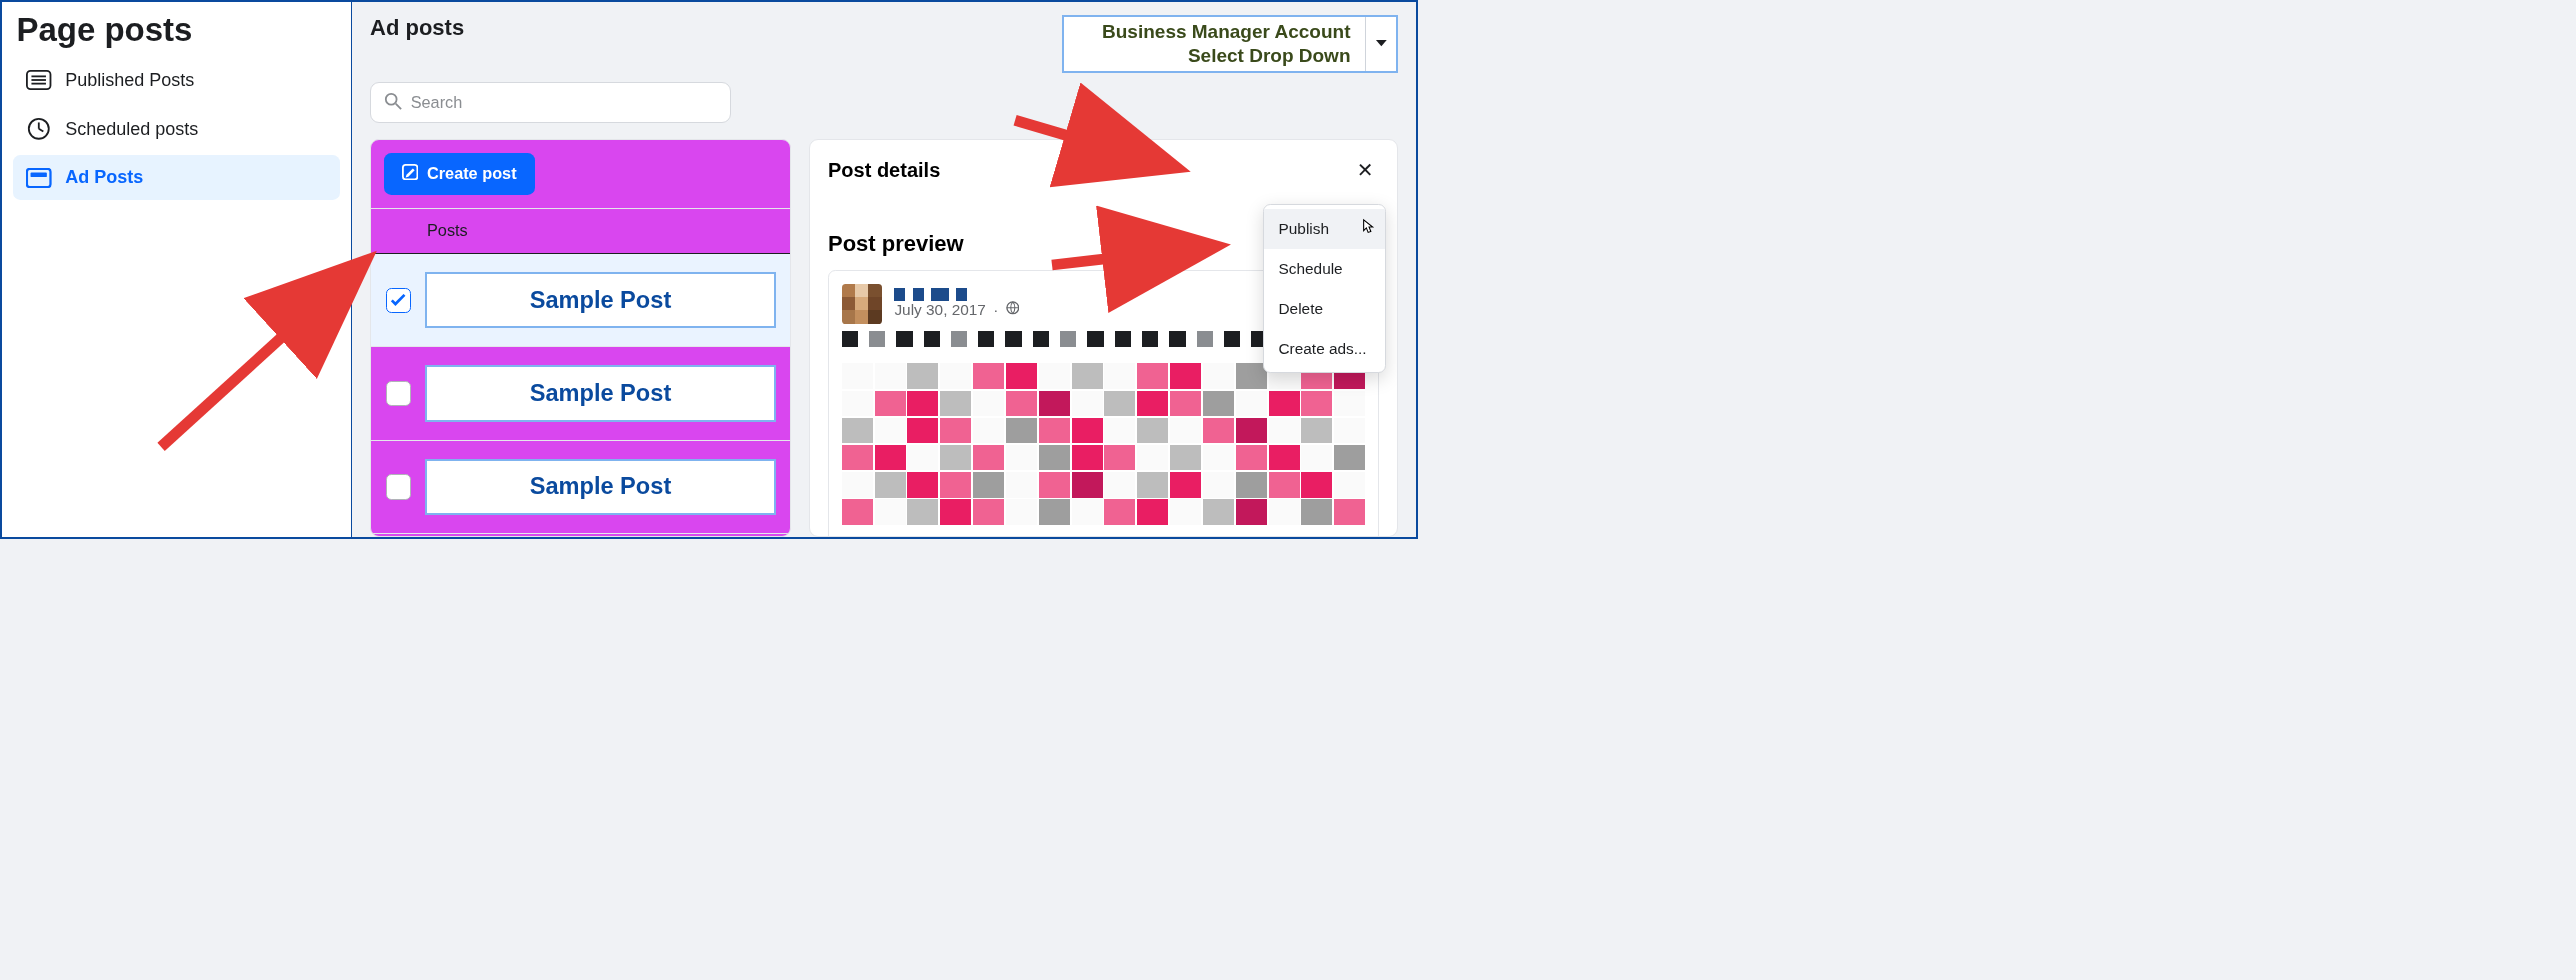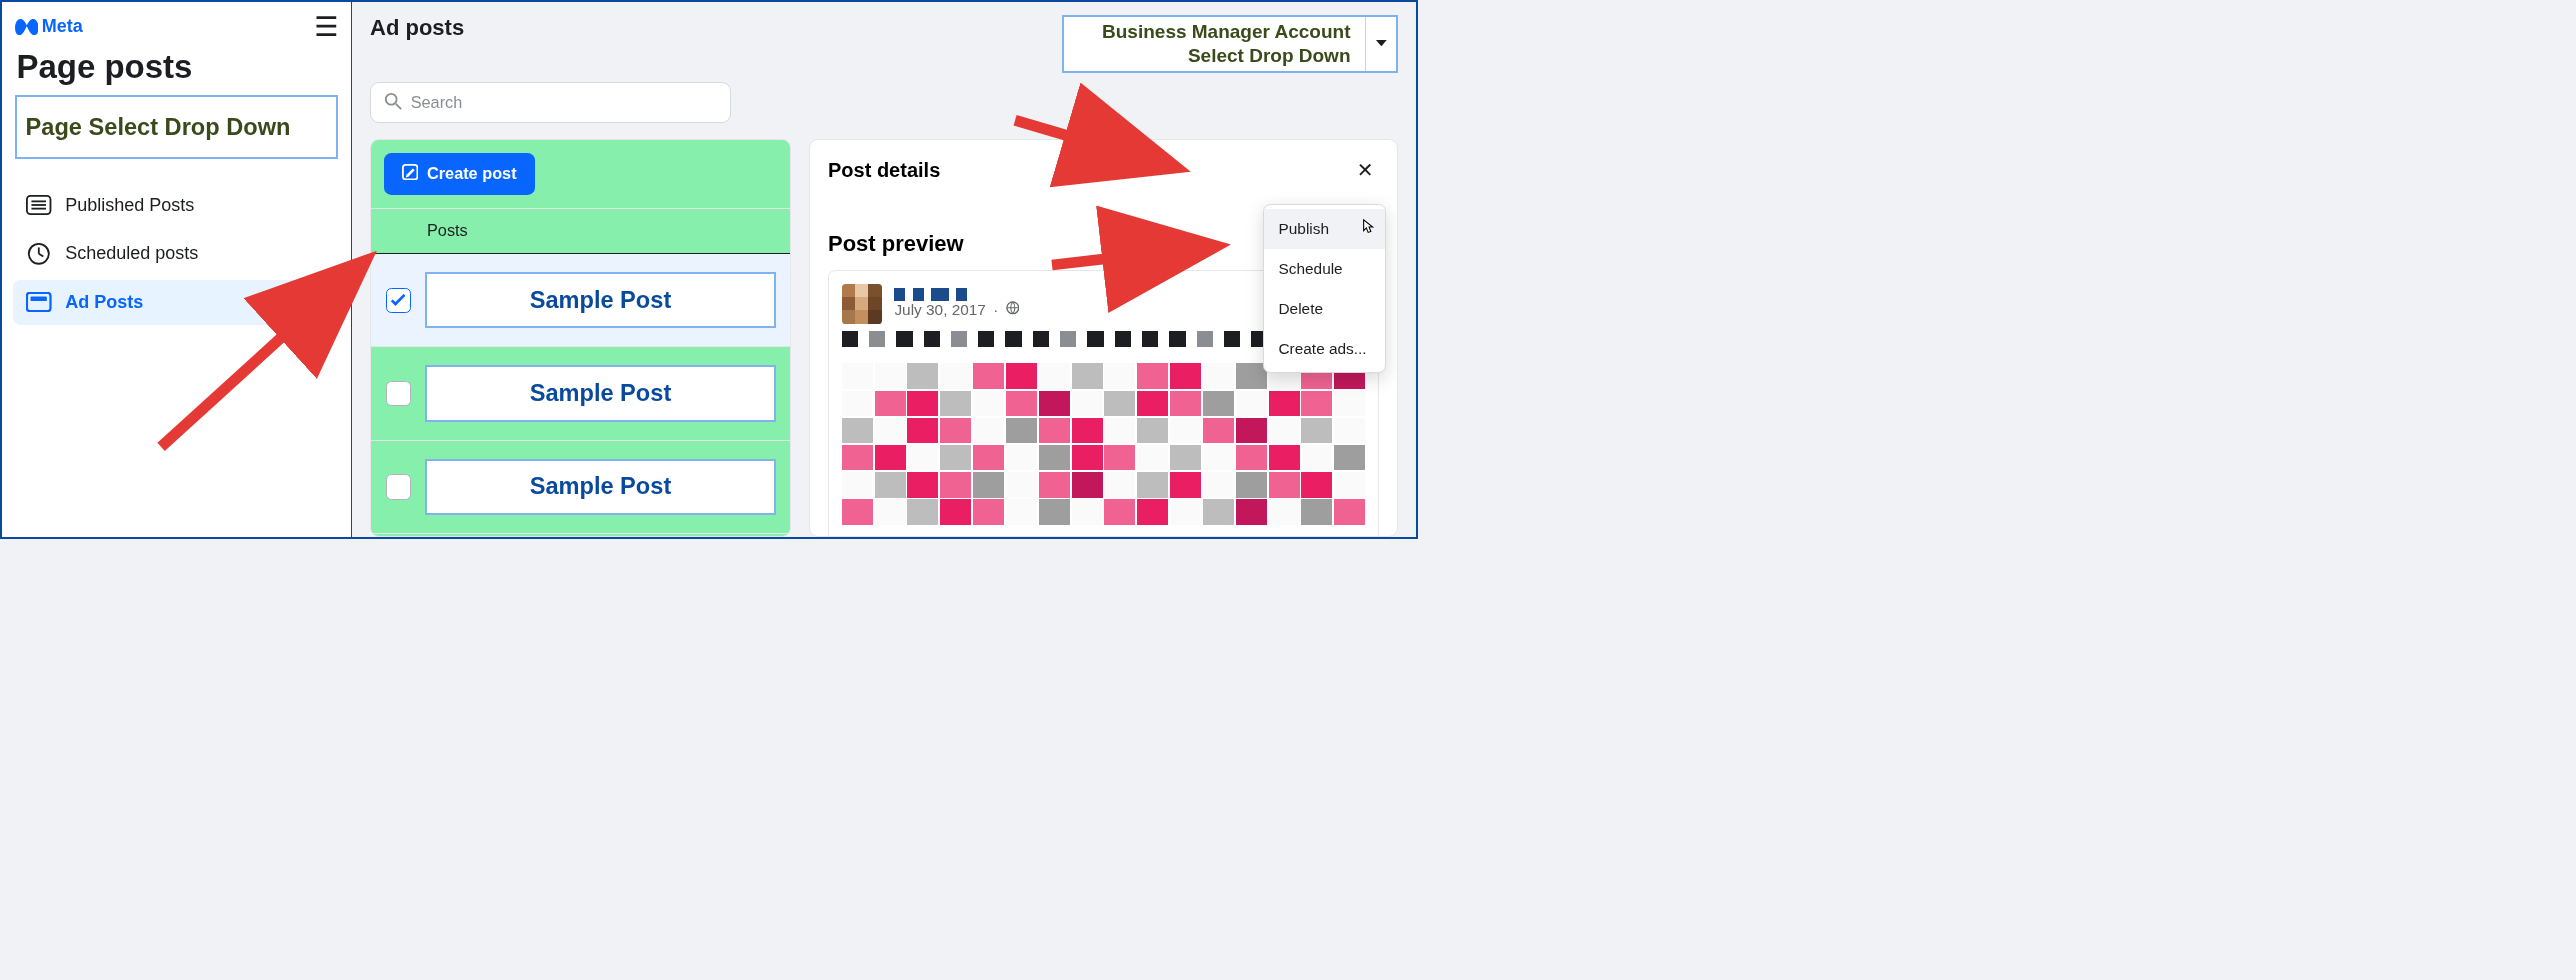--- a/index.html
+++ b/index.html
@@ -27,21 +27,21 @@
 .bm-text { color: #3a4a1b; font-weight: 700; font-size: 19px; text-align: right; padding: 5.4px 14.5px; line-height: 1.25; display: flex; flex-direction: column; justify-content: center; margin-left: 24px; }
 .bm-caret { width: 31px; border-left: 0.9px solid #cfd4db; display: flex; align-items: center; justify-content: center; }
 
 .search { width: 361px; background: #fff; border: 0.9px solid #d6d9de; border-radius: 9px; padding: 9px 12.7px; display: flex; align-items: center; gap: 9px; color: #65676b; margin-bottom: 16.3px; }
 .search input { border: none; outline: none; font-size: 16.3px; flex: 1; color: #65676b; background: transparent; }
 .search input::placeholder { color: #8a8d91; }
 
 .content-row { display: flex; gap: 18px; flex: 1; min-height: 0; }
 
 
-.posts-panel { width: 421px; background: #86efac; border: 0.9px solid #e4e6ea; border-radius: 9px; display: flex; flex-direction: column; overflow: hidden; }
+.posts-panel { width: 421px; background: #d946ef; border: 0.9px solid #e4e6ea; border-radius: 9px; display: flex; flex-direction: column; overflow: hidden; }
 .create-row { padding: 12.7px; }
 .create-btn { background: #0866ff; color: #fff; border: none; border-radius: 7.3px; padding: 11px 18px; font-size: 16.3px; font-weight: 600; display: inline-flex; align-items: center; gap: 9px; cursor: pointer; }
 .posts-hdr { border-top: 0.9px solid #e4e6ea; border-bottom: 1.8px solid #1c1e21; padding: 12.7px 14.5px 12.7px 56px; font-size: 16.3px; font-weight: 400; color: #1c1e21; }
 .post-row { display: flex; align-items: center; gap: 14.5px; padding: 18px 14.5px; border-bottom: 0.9px solid #e4e6ea; }
 .post-row.sel { background: #eaf3ff; }
 .chk { width: 25.4px; height: 25.4px; border: 1.8px solid #b0b3b8; border-radius: 5.4px; display: inline-flex; align-items: center; justify-content: center; background: #fff; cursor: pointer; }
 .chk.on { border-color: #0866ff; color: #0866ff; }
 .post-cell { flex: 1; border: 2.7px solid #7fb3ef; background: #fff; color: #0a4a9e; font-size: 23.6px; font-weight: 700; text-align: center; padding: 12.7px 7.3px; }
 
 
@@ -79,31 +79,21 @@
 
 .arrow { position: absolute; pointer-events: none; }
 .arrow svg { overflow: visible; }
 </style>
 </head>
 <body>
 
 <div class="layout">
 
   <aside class="sidebar">
-    <div class="sb-top">
-      <div class="meta-logo">
-        <svg width="23.6" height="16.3" viewBox="0 0 26 18">
-            <path fill="#0866ff" d="M6 0C2 0 0 5 0 10c0 5 2 8 5 8 3 0 5-4 8-10 3 6 5 10 8 10 3 0 5-3 5-8 0-5-2-10-6-10-3 0-5 3-7 7C11 3 9 0 6 0z"></path>
-          </svg>
-        <span>Meta</span>
-      </div>
-      <div class="hamburger">☰</div>
-    </div>
     <div class="sb-title">Page posts</div>
-    <div class="page-select">Page Select Drop Down</div>
 
     <nav class="nav">
       <div class="nav-item">
         <span class="nav-icon">
           <svg width="25.4" height="20" viewBox="0 0 28 22">
               <rect x="1" y="1" width="26" height="20" rx="4" fill="none" stroke="#1c1e21" stroke-width="2"></rect>
               <line x1="6" y1="7" x2="22" y2="7" stroke="#1c1e21" stroke-width="2"></line>
               <line x1="6" y1="11" x2="22" y2="11" stroke="#1c1e21" stroke-width="2"></line>
               <line x1="6" y1="15" x2="22" y2="15" stroke="#1c1e21" stroke-width="2"></line>
             </svg>

